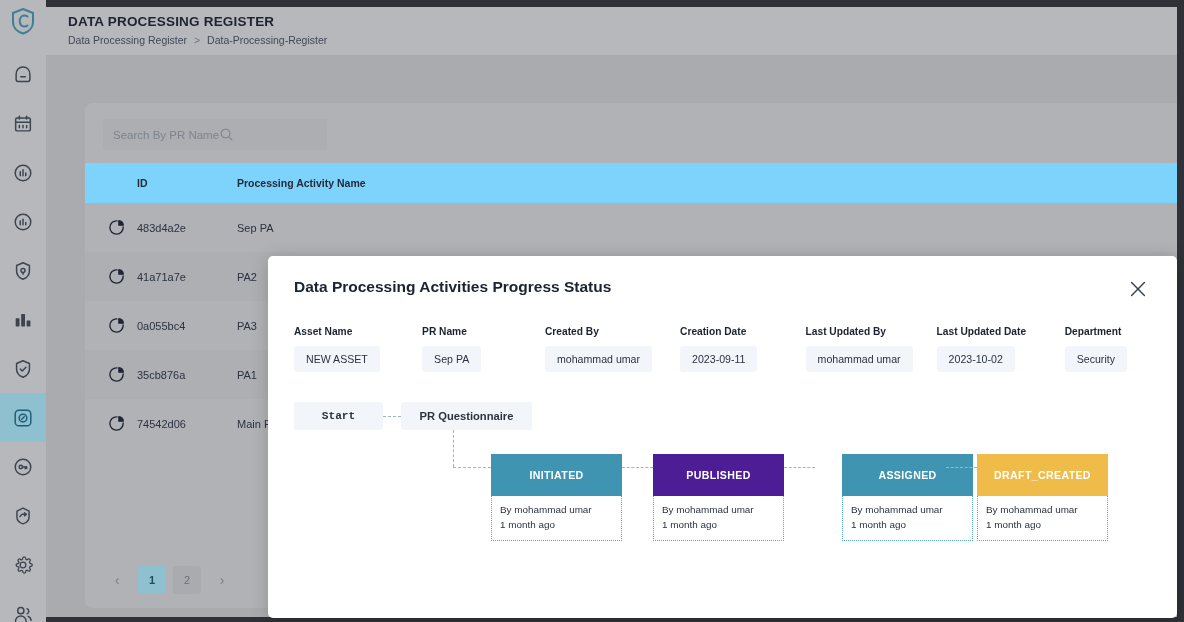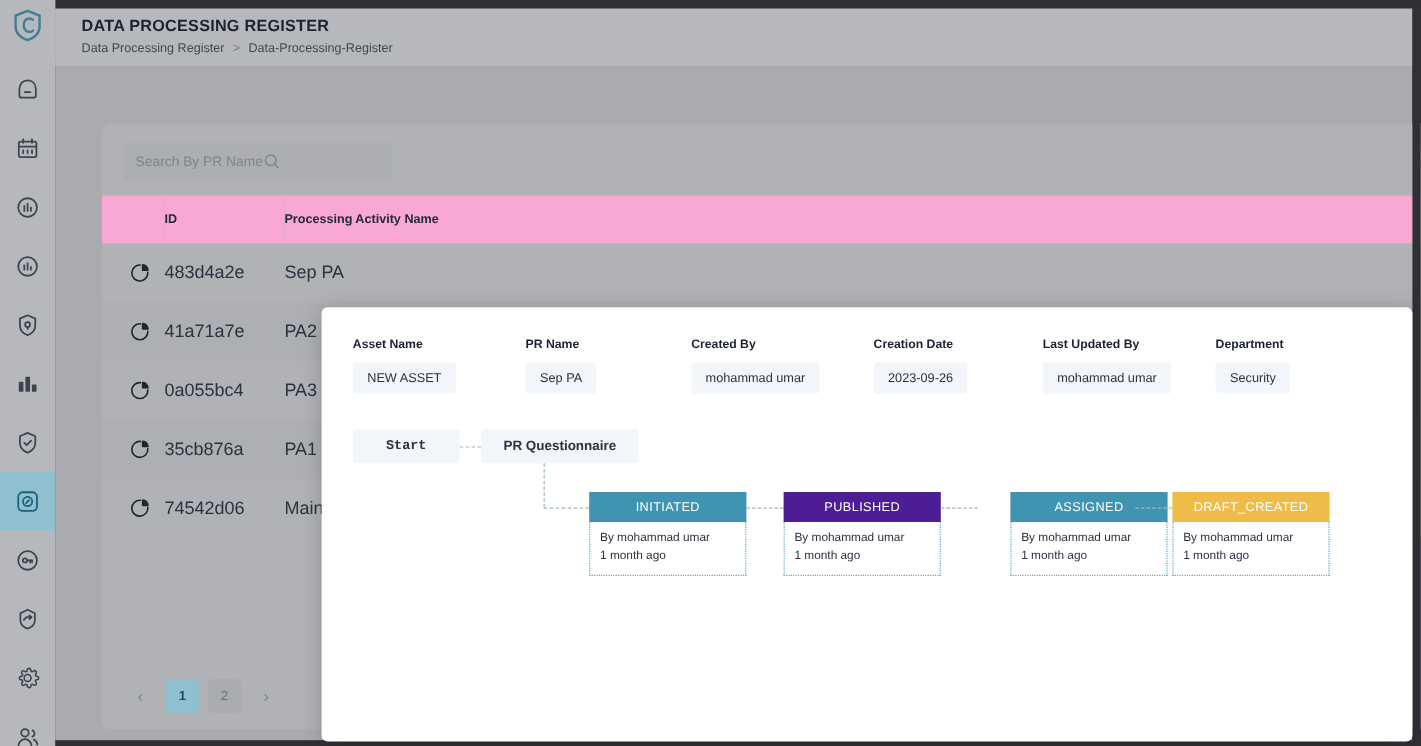--- a/index.html
+++ b/index.html
@@ -79,24 +79,24 @@
   .searchbox {
     width: 224px; height: 31px; background: #acaeb1; border-radius: 3px;
     display: flex; align-items: center; justify-content: flex-start;
     padding: 0 10px;
   }
   .searchbox .ph { font-size: 11.5px; color: #7d848e; }
   .s-ico { width: 15px; height: 15px; color: #7d848e; }
 
   .tbl { margin: 13px 0 0 0; width: 100%; border-collapse: collapse; }
   .tbl th {
-    background: #f9a8d4; height: 40px; text-align: left;
+    background: #7dd3fc; height: 40px; text-align: left;
     font-size: 10.5px; font-weight: 700; color: #232a38;
   }
-  .tbl td { height: 49px; font-size: 15px; color: #2b3240; }
+  .tbl td { height: 49px; font-size: 11px; color: #2b3240; }
   .tbl tr.row { background: #b0b2b5; }
   .tbl tr.row:nth-child(even) { background: #adafb2; }
   .c-ico { width: 52px; padding-left: 22px; }
   .c-id { width: 100px; }
   .pie-ico { width: 19px; height: 19px; color: #1f2633; display: block; }
 
   .pager { position: absolute; left: 18px; bottom: 14px; display: flex; gap: 7px; }
   .pg {
     width: 28px; height: 28px; border-radius: 3px; background: #a9abae;
     display: flex; align-items: center; justify-content: center;
@@ -137,22 +137,22 @@
   
   .flow { position: relative; margin-top: 30px; height: 130px; }
   .node-plain {
     position: absolute;
     background: #f2f5fa; border-radius: 2px;
     height: 28px; display: flex; align-items: center; justify-content: center;
     font-size: 11.2px; font-weight: 700; color: #2b3240;
   }
   .stage { position: absolute; width: 131px; }
   .stage-head {
-    height: 25px; display: flex; align-items: center; justify-content: center;
-    font-size: 10.6px; font-weight: 400; color: #ffffff; letter-spacing: .35px;
+    height: 42px; display: flex; align-items: center; justify-content: center;
+    font-size: 10.6px; font-weight: 700; color: #ffffff; letter-spacing: .35px;
   }
   .stage-body {
     border: 1px dotted #5aa9c4; border-top: none;
     padding: 6px 8px 7px 8px;
     font-size: 9.9px; color: #2b3240; line-height: 1.55;
   }
   .dash-h {
     position: absolute; height: 0;
     border-top: 1px dashed #9fb6c4;
   }
@@ -407,27 +407,37 @@
               <circle cx="9.6" cy="8.4" r="3.4"></circle>
               <path d="M3.8 20 a5.8 5.8 0 0 1 11.6 0"></path>
               <path d="M16.4 6.2 a3 3 0 0 1 0 5.6"></path>
               <path d="M17.6 14.6 a5.2 5.2 0 0 1 3.2 4.4"></path>
             </svg></span>
         </div>
       </div>
   </div>
 
   <div class="modal">
+    <div class="modal-head">
+      <div class="modal-title">Data Processing Activities Progress Status</div>
+      <span class="close-btn">
+        <svg viewBox="0 0 24 24" fill="none" stroke="currentColor" stroke-width="1.6" stroke-linecap="round">
+          <line x1="5" y1="5" x2="19" y2="19"></line>
+            <line x1="19" y1="5" x2="5" y2="19"></line>
+        </svg>
+      </span>
+    </div>
 
     <div class="meta" id="meta-grid">
         <div class="meta-col" style="width: 120px;"><div class="mlabel">Asset Name</div><div class="mval">NEW ASSET</div></div>
         <div class="meta-col" style="width: 114px;"><div class="mlabel">PR Name</div><div class="mval">Sep PA</div></div>
         <div class="meta-col" style="width: 128px;"><div class="mlabel">Created By</div><div class="mval">mohammad umar</div></div>
-        <div class="meta-col" style="width: 117px;"><div class="mlabel">Creation Date</div><div class="mval">2023-09-26</div></div>
+        <div class="meta-col" style="width: 117px;"><div class="mlabel">Creation Date</div><div class="mval">2023-09-11</div></div>
         <div class="meta-col" style="width: 120px;"><div class="mlabel">Last Updated By</div><div class="mval">mohammad umar</div></div>
+        <div class="meta-col" style="width: 120px;"><div class="mlabel">Last Updated Date</div><div class="mval">2023-10-02</div></div>
         <div class="meta-col"><div class="mlabel">Department</div><div class="mval">Security</div></div>
       </div>
 
     <div class="flow" id="flow">
       <div class="node-plain" style="left:26px; top:0; width:89px;font-family:Liberation Mono, monospace;">Start</div>
       <div class="node-plain" style="left:133px; top:0; width:131px;">PR Questionnaire</div>
 
       <div class="dash-h" style="left:115px; top:14px; width:18px;"></div>
 
       <div class="dash-v" style="left:185px; top:28px; height:37px;"></div>

